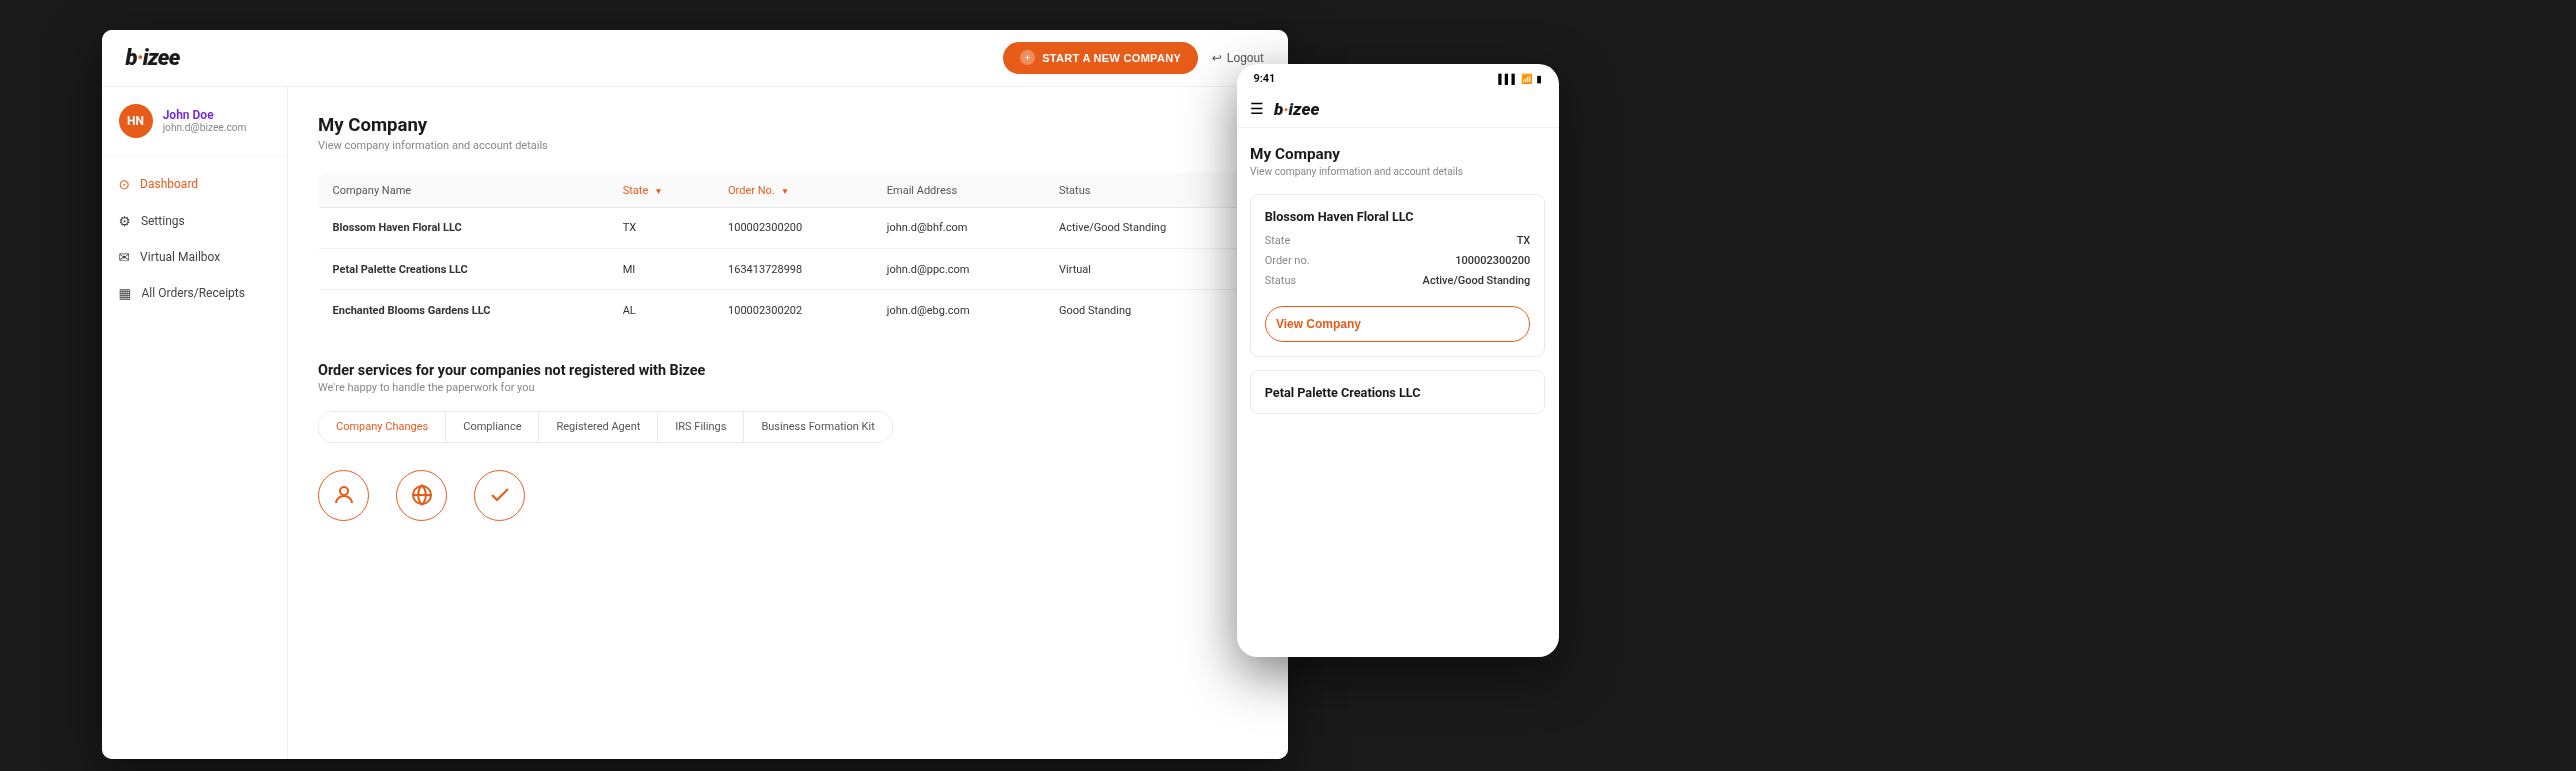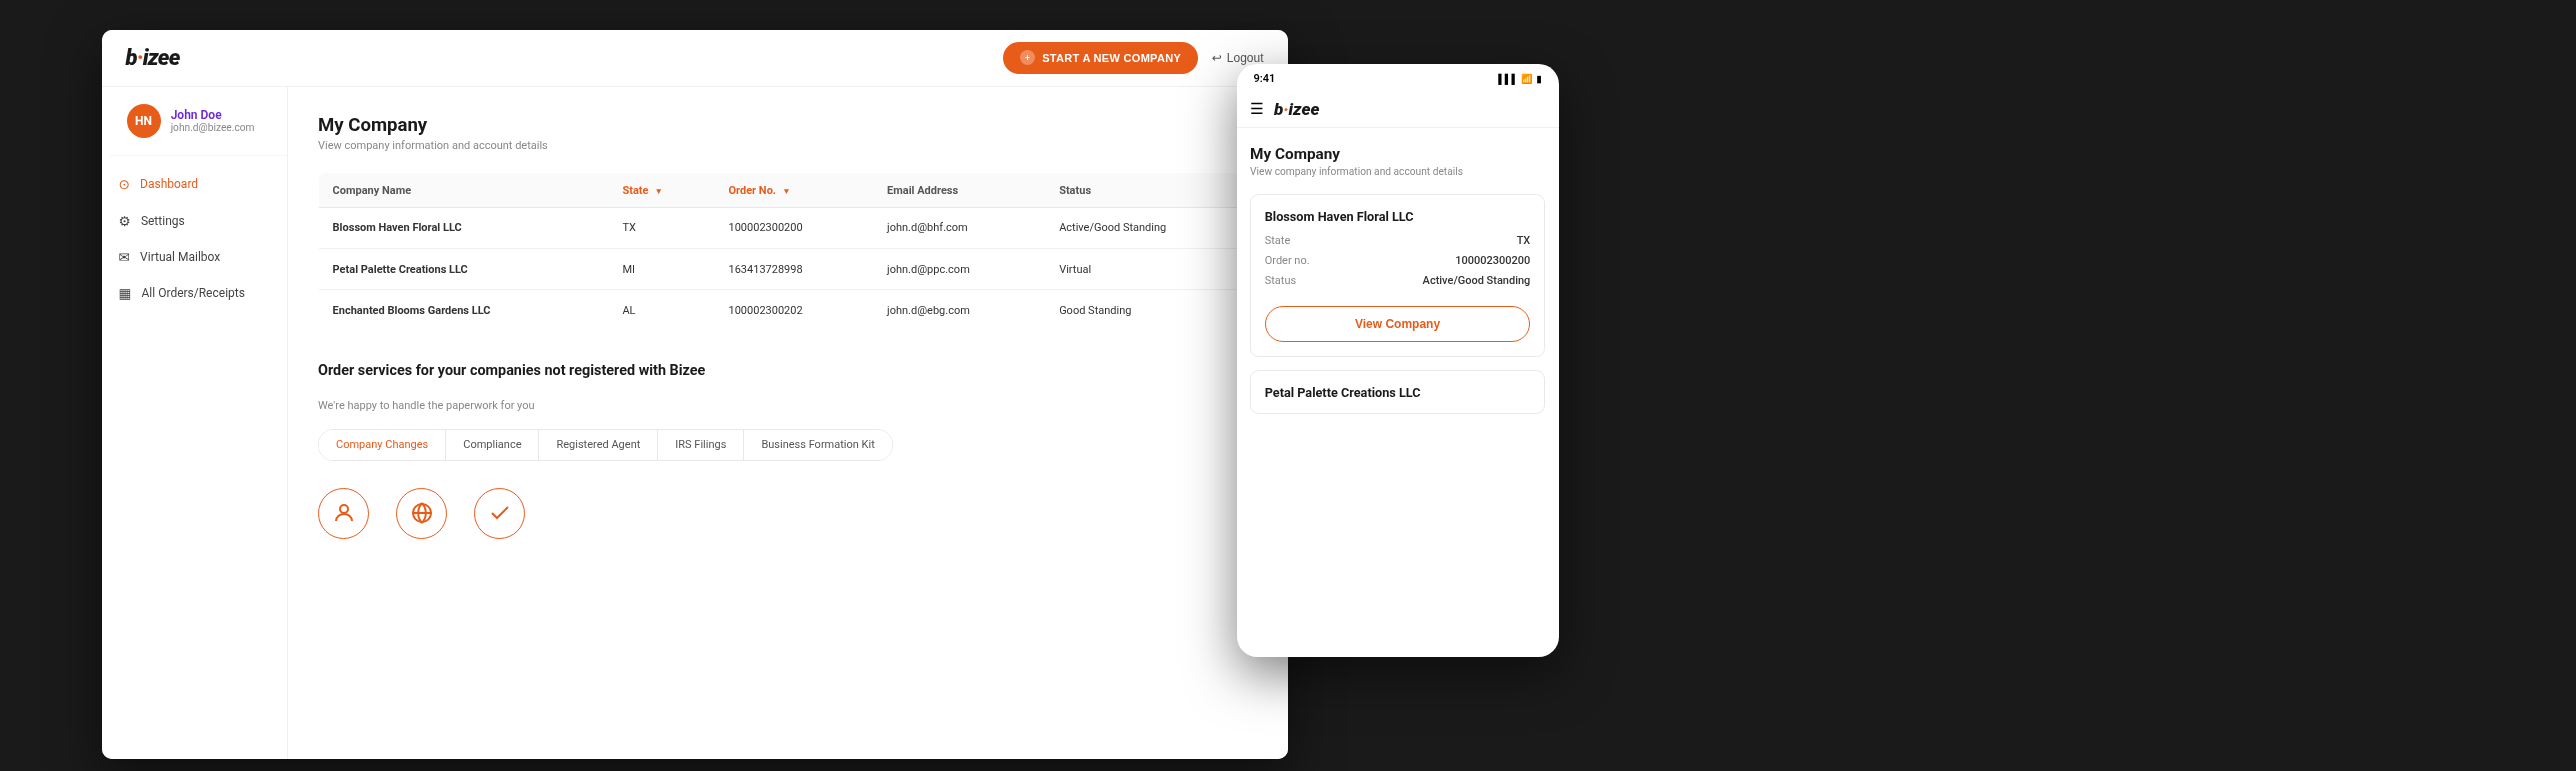--- a/index.html
+++ b/index.html
@@ -115,21 +115,20 @@
       background: #fff;
     }
 
     .user-info {
       display: flex;
       align-items: center;
       gap: 10.2px;
       padding: 0 17px 17px 17px;
       border-bottom: 0.8px solid #f5f5f5;
       margin-bottom: 10.2px;
-      margin-left: 8px;
     }
 
     .avatar {
       width: 34px;
       height: 34px;
       border-radius: 50%;
       background: #e85c1a;
       color: #fff;
       display: flex;
       align-items: center;
@@ -196,21 +195,21 @@
       border-radius: 6.8px;
       overflow: hidden;
       margin-bottom: 30.5px;
     }
 
     .company-table th {
       background: #fafafa;
       padding: 10.2px 13.6px;
       text-align: left;
       font-size: 11px;
-      font-weight: 700;
+      font-weight: 400;
       color: #555;
       border-bottom: 0.8px solid #e8e8e8;
     }
 
     .company-table th.sortable {
       color: #e85c1a;
     }
 
     .company-table th .sort-arrow {
       margin-left: 3.4px;
@@ -226,21 +225,21 @@
 
     .company-table tr:last-child td {
       border-bottom: none;
     }
 
     
     .services-title {
       font-size: 14.4px;
       font-weight: 700;
       color: #1a1a1a;
-      margin-bottom: 20px;
+      margin-bottom: 2px;
     }
 
     .services-subtitle {
       font-size: 11px;
       color: #888;
       margin-bottom: 17px;
     }
 
     .service-tabs {
       display: flex;
@@ -395,21 +394,21 @@
       width: 100%;
       padding: 10.2px;
       border: 1.3px solid #e85c1a;
       border-radius: 20.3px;
       background: #fff;
       color: #e85c1a;
       font-size: 12px;
       font-weight: 600;
       cursor: pointer;
       margin-top: 12px;
-      text-align: center;
+      text-align: left;
     }
 
     .mobile-company-card-2 {
       border: 0.8px solid #e8e8e8;
       border-radius: 8.5px;
       padding: 13.6px;
       margin-bottom: 13.6px;
     }
 
     .mobile-company-name-2 {

